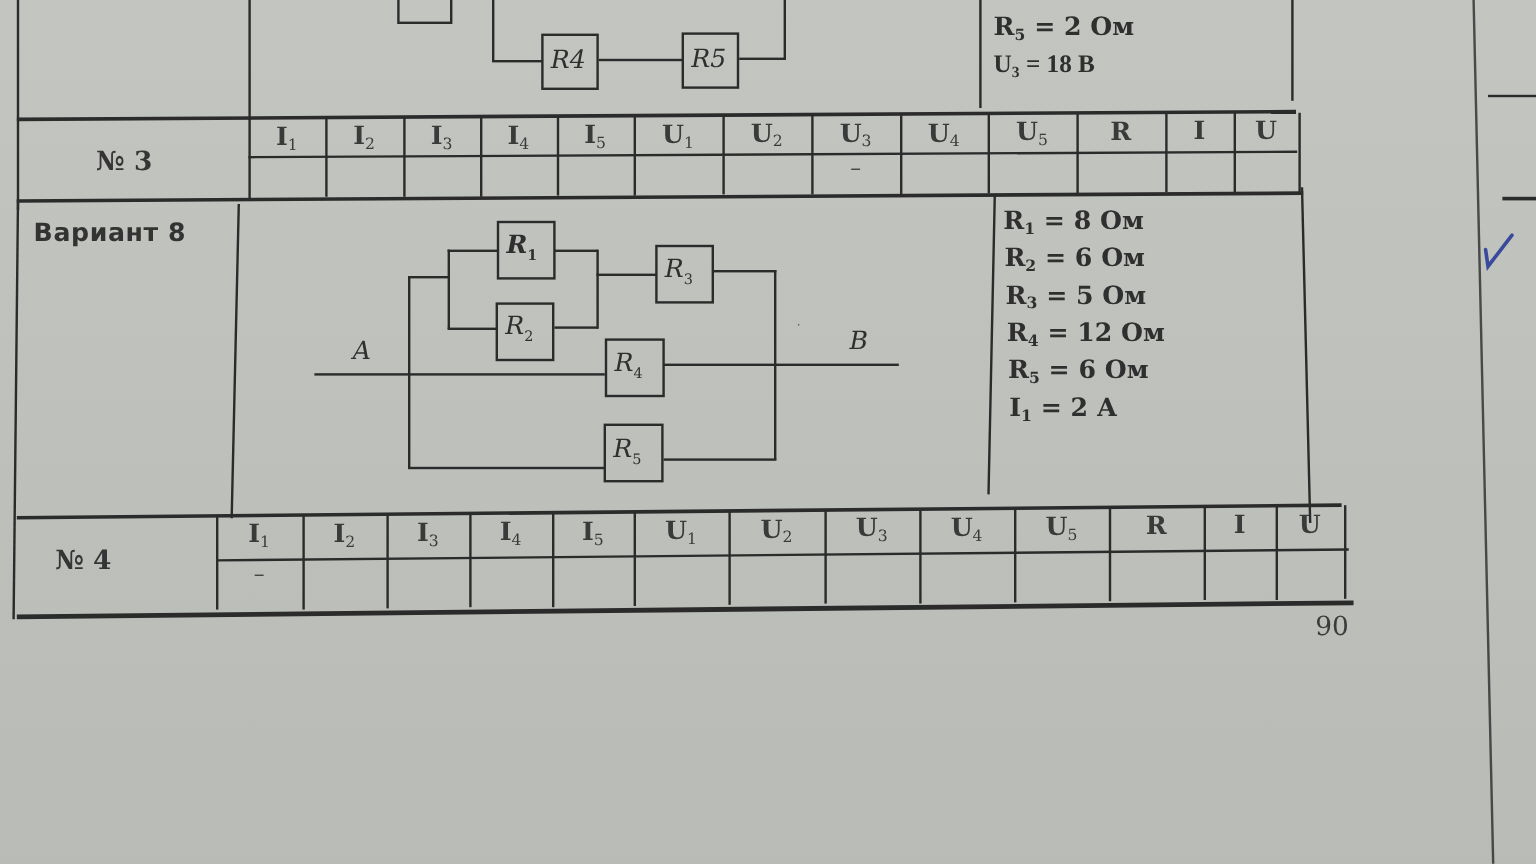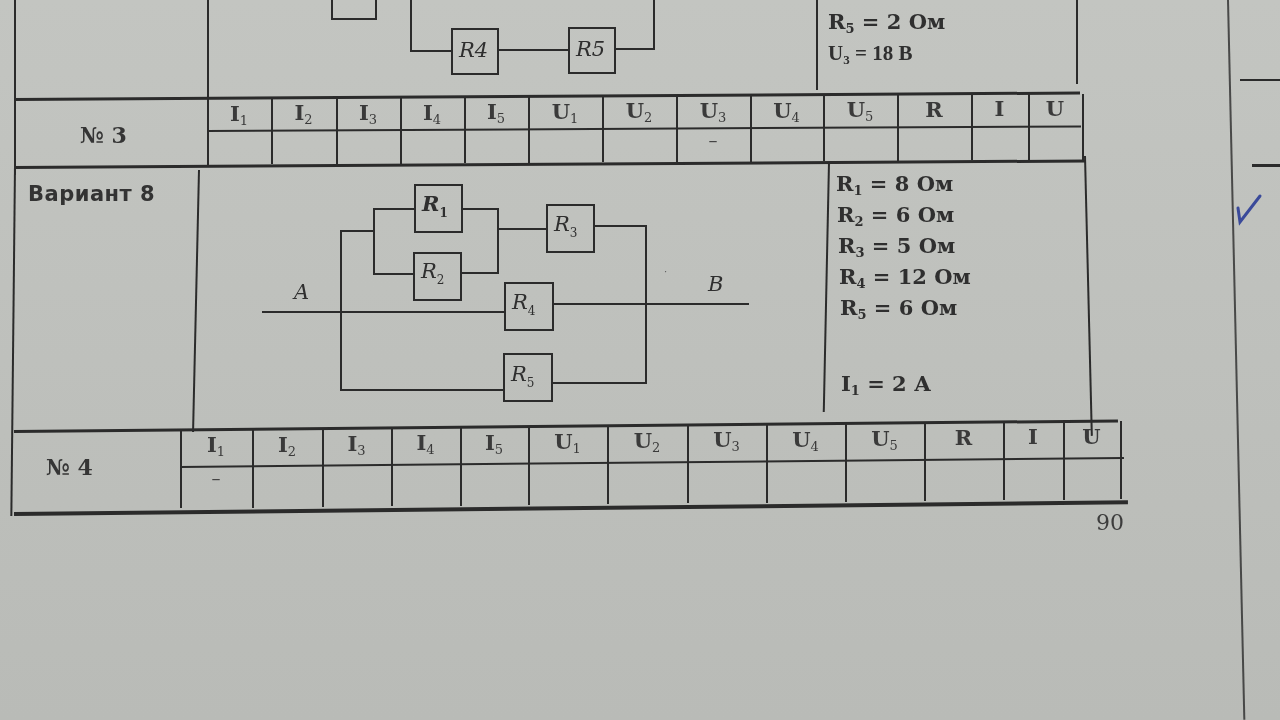--- a/index.html
+++ b/index.html
@@ -192,21 +192,21 @@
         <span>= 5 Ом</span>
       </div>
       <div class="txt given" style="left:839px;top:261px;">
         <span>R</span><sub>4</sub>
         <span>= 12 Ом</span>
       </div>
       <div class="txt given" style="left:840px;top:292px;">
         <span>R</span><sub>5</sub>
         <span>= 6 Ом</span>
       </div>
-      <div class="txt given" style="left:841px;top:324px;margin-top:44px;">
+      <div class="txt given" style="left:841px;top:324px;">
         <span>I</span><sub>1</sub>
         <span>= 2 А</span>
       </div>
     </div>
 
     <div class="line" style="left:14px;top:430px;width:1104px;height:3px;transform:rotate(-0.55deg);transform-origin:0 0;"></div>
     <div class="line" style="left:180px;top:466px;width:944px;height:2px;transform:rotate(-0.55deg);transform-origin:0 0;"></div>
     <div class="line" style="left:14px;top:512px;width:1114px;height:4px;transform:rotate(-0.6deg);transform-origin:0 0;"></div>
 
     <div class="txt num-label" style="left:46px;top:454px;">№ 4</div>

